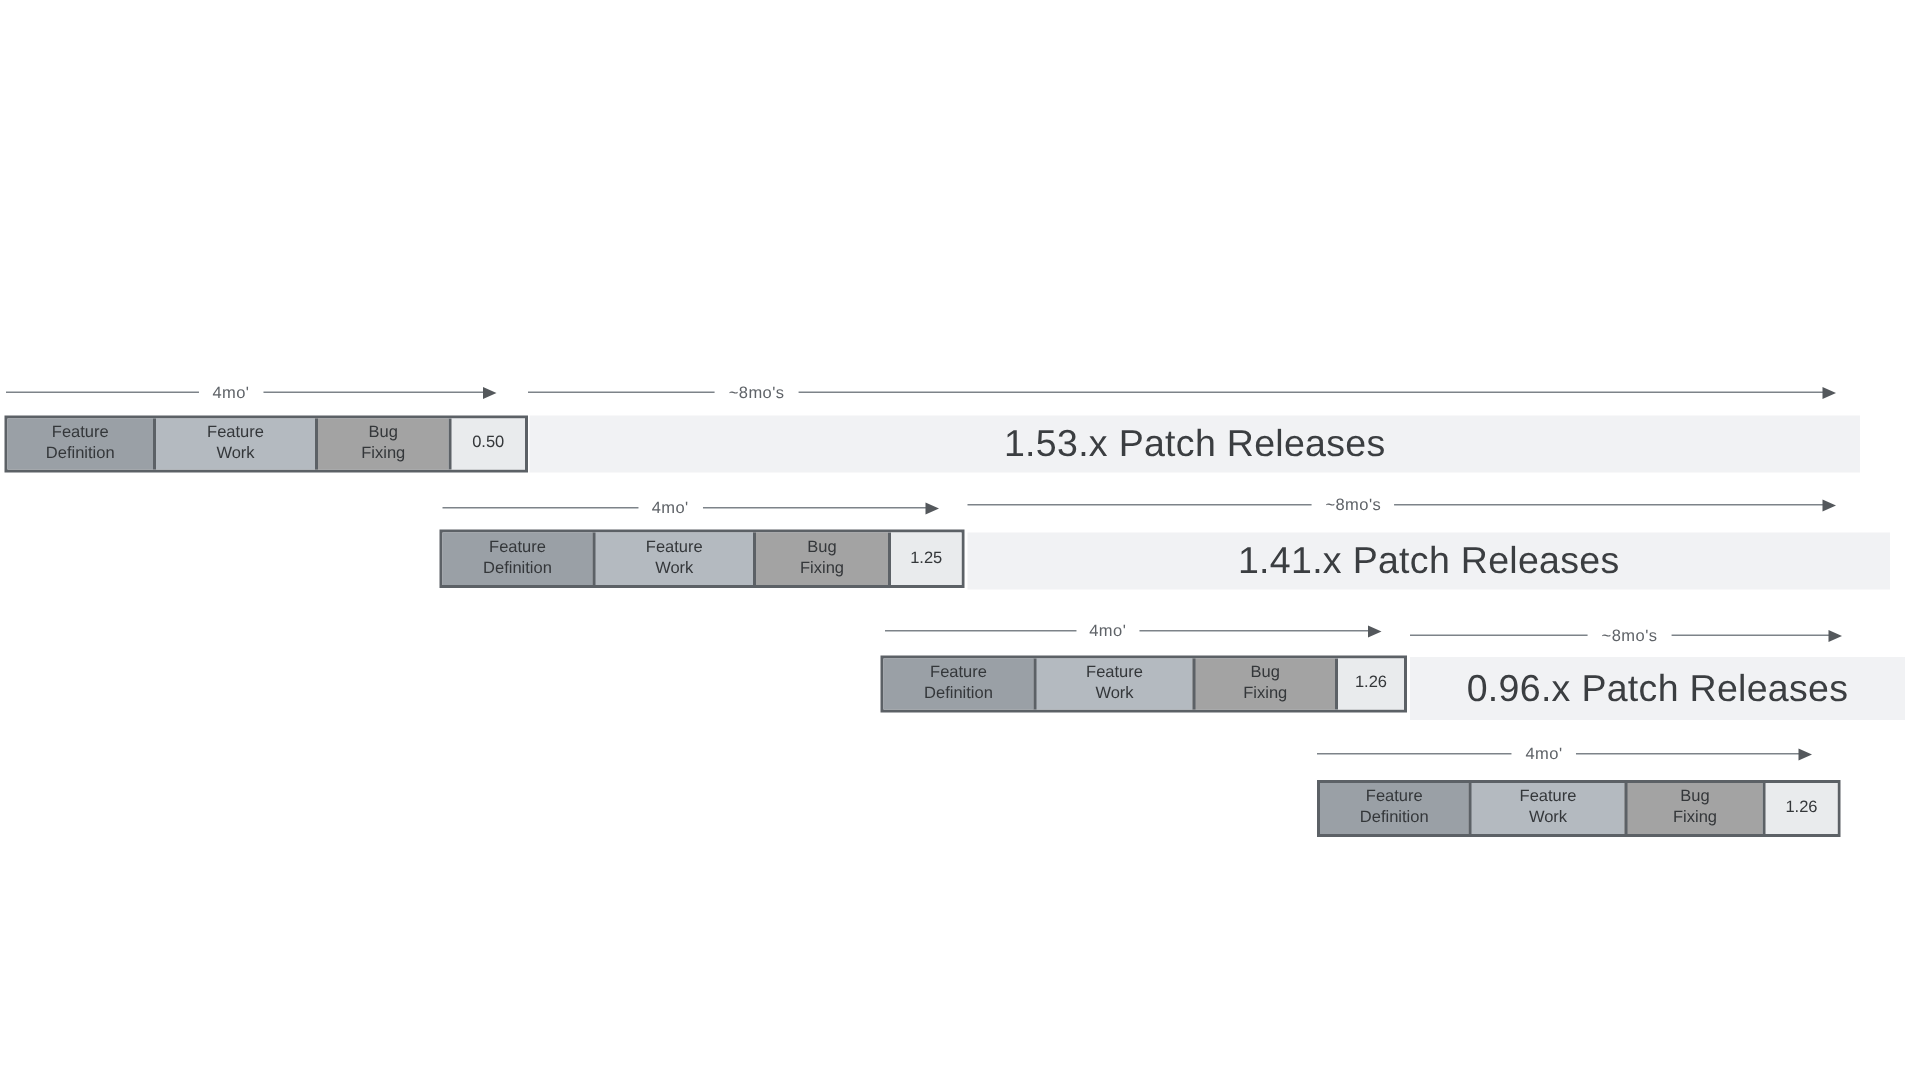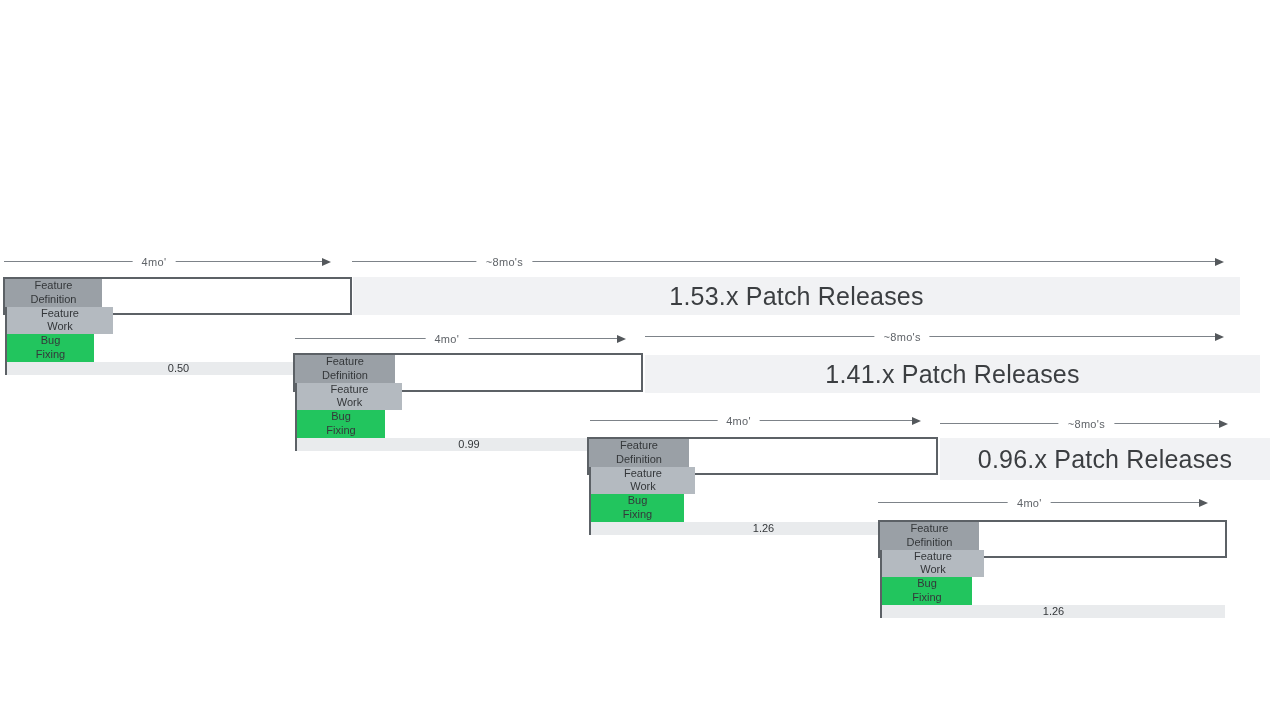--- a/index.html
+++ b/index.html
@@ -22,32 +22,32 @@
   }
   .arrow .alabel {
     position:absolute; top:0; height:15px; line-height:15px;
     transform:translateX(-50%);
     background:#ffffff; padding:0 9px;
     font-size:11px; color:#5f6368; white-space:nowrap; letter-spacing:0.3px;
   }
   
   .stages {
     position:absolute; display:flex; box-sizing:border-box;
-    border:2px solid #5c6166; background:#fff;flex-direction:column;
+    border:2px solid #5c6166; background:#fff;
   }
   .stage {
     box-sizing:border-box; border-left:2px solid #5c6166;
     display:flex; align-items:center; justify-content:center;
     font-size:11px; color:#34373a; text-align:center; line-height:1.25;
   }
   .stage:first-child { border-left:none; }
   .stage .wrap2 { width:min-content; min-width:40px; }
   .fill-fd  { background:#9aa0a6; }
   .fill-fw  { background:#b4bac0; }
-  .fill-bf  { background:#22c55e; }
+  .fill-bf  { background:#a3a3a3; }
   .fill-ver { background:#e9ebed; flex:1; font-size:11px; }
   
   .patchbar {
     position:absolute; background:#f1f2f4;
     display:flex; align-items:center; justify-content:center;
   }
   .patchbar span {
     font-size:25px; color:#3b3e41; white-space:nowrap; letter-spacing:0.2px;
   }
 </style>
@@ -101,21 +101,21 @@
       <div class="stage fill-fd" style="width:100px">
         <span class="wrap2">Feature Definition</span>
       </div>
       <div class="stage fill-fw" style="width:107px">
         <span class="wrap2">Feature Work</span>
       </div>
       <div class="stage fill-bf" style="width:90px">
         <span class="wrap2">Bug Fixing</span>
       </div>
       <div class="stage fill-ver">
-        <span>0.99</span>
+        <span>1.25</span>
       </div>
     </div>
     <div class="patchbar" style="left:645px;top:355px;width:615px;height:38px">
       <span>1.41.x Patch Releases</span>
     </div>
   </div>
 
   <div>
     <div class="arrow" style="left:590px;top:414px;width:330px">
       <div class="line"></div>

